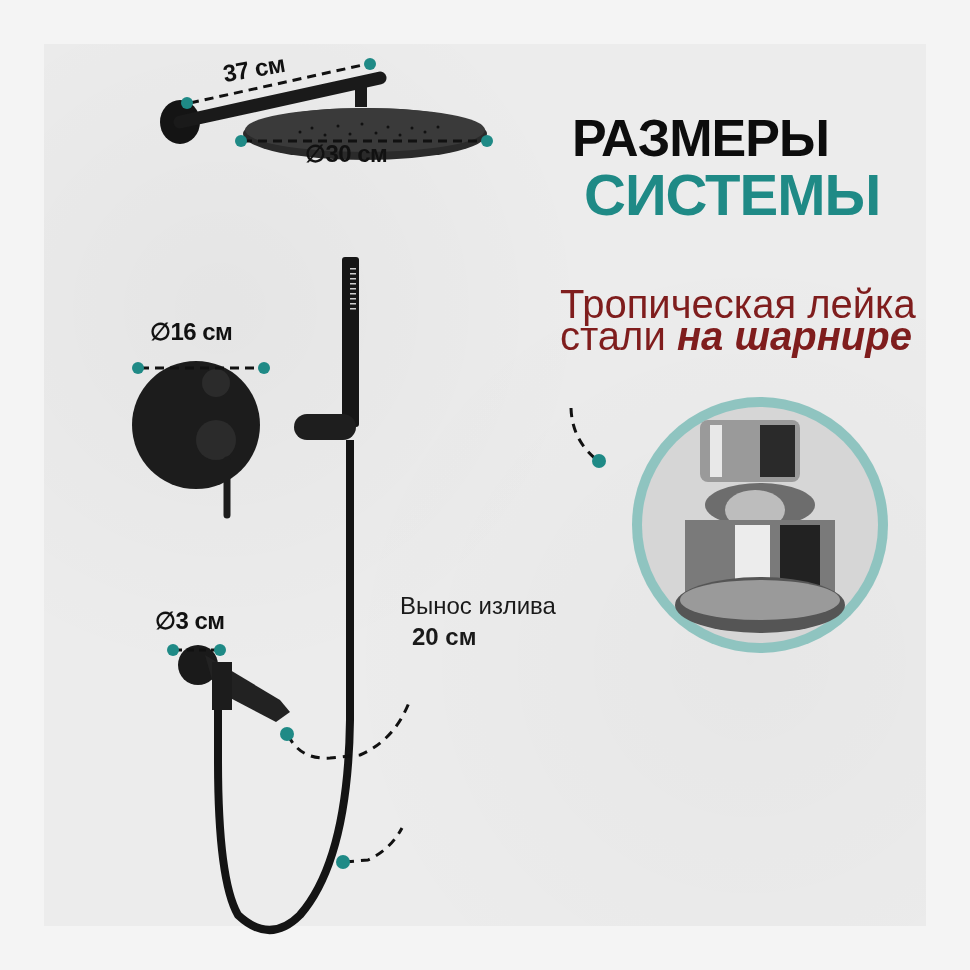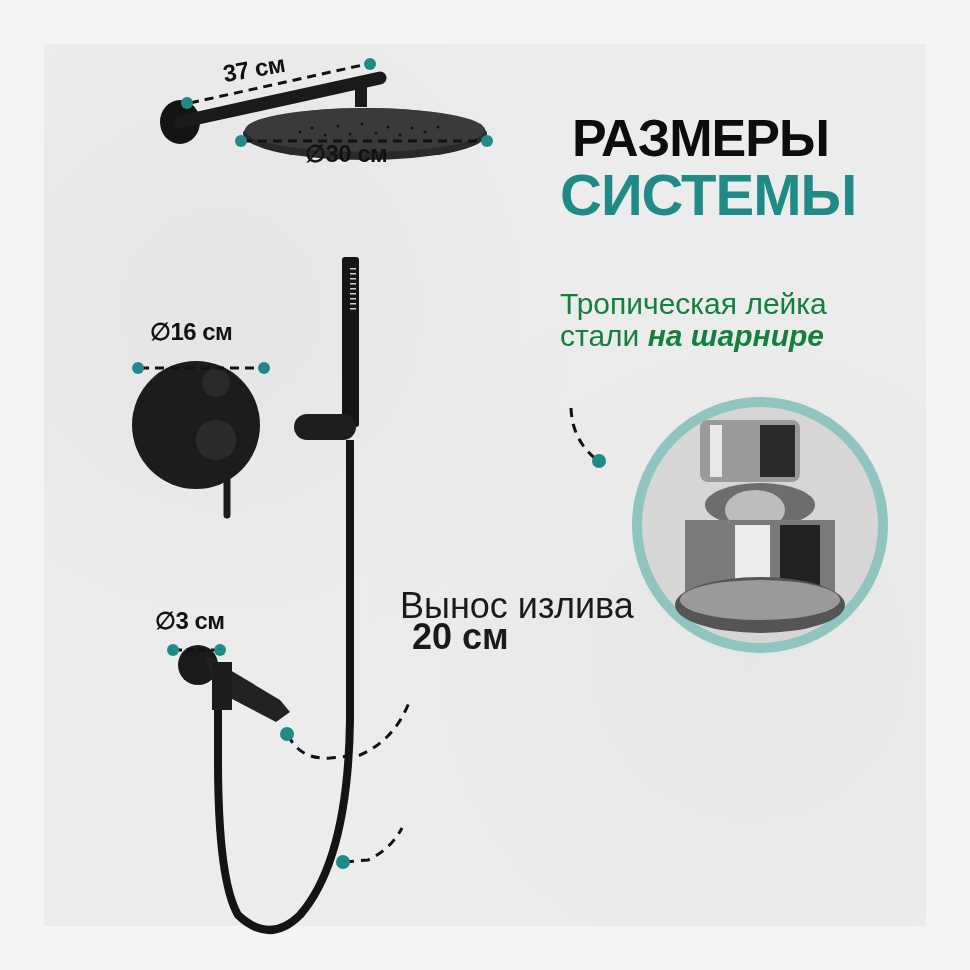--- a/index.html
+++ b/index.html
@@ -7,24 +7,24 @@
        font-family:"Liberation Sans", sans-serif;}
   .panel{position:absolute;left:44px;top:44px;width:882px;height:882px;
          background:
            radial-gradient(circle at 20% 30%, rgba(0,0,0,0.03) 0, transparent 40%),
            radial-gradient(circle at 80% 70%, rgba(0,0,0,0.025) 0, transparent 45%),
            #ececec;}
   svg.art{position:absolute;left:0;top:0;width:970px;height:970px;}
   .txt{position:absolute;color:#111;white-space:nowrap;}
   .dim{font-weight:900;font-size:24px;letter-spacing:-0.5px;}
   .title1{left:572px;top:108px;font-size:52px;font-weight:700;letter-spacing:-1px;color:#0d0d0d;line-height:60px;}
-  .title2{left:560px;top:165px;font-size:58px;font-weight:900;letter-spacing:-1px;color:#1f8a86;line-height:60px;}
-  .desc{left:560px;top:288px;font-size:30px;line-height:32px;color:#15803d;}
+  .title2{left:584px;top:165px;font-size:58px;font-weight:900;letter-spacing:-1px;color:#1f8a86;line-height:60px;}
+  .desc{left:560px;top:288px;font-size:40px;line-height:32px;color:#7f1d1d;}
   .desc b{font-weight:900;font-style:italic;}
-  .spout{left:400px;top:590px;font-size:36px;line-height:31px;color:#1a1a1a;}
+  .spout{left:400px;top:590px;font-size:24px;line-height:31px;color:#1a1a1a;}
   .hose{left:400px;top:766px;font-size:28px;line-height:31px;color:#1a1a1a;}
   .strong{font-weight:900;display:block;margin-left:12px;}
 </style>
 </head>
 <body>
 
 <div class="panel"></div>
 
 <svg class="art" viewBox="0 0 970 970">
 

